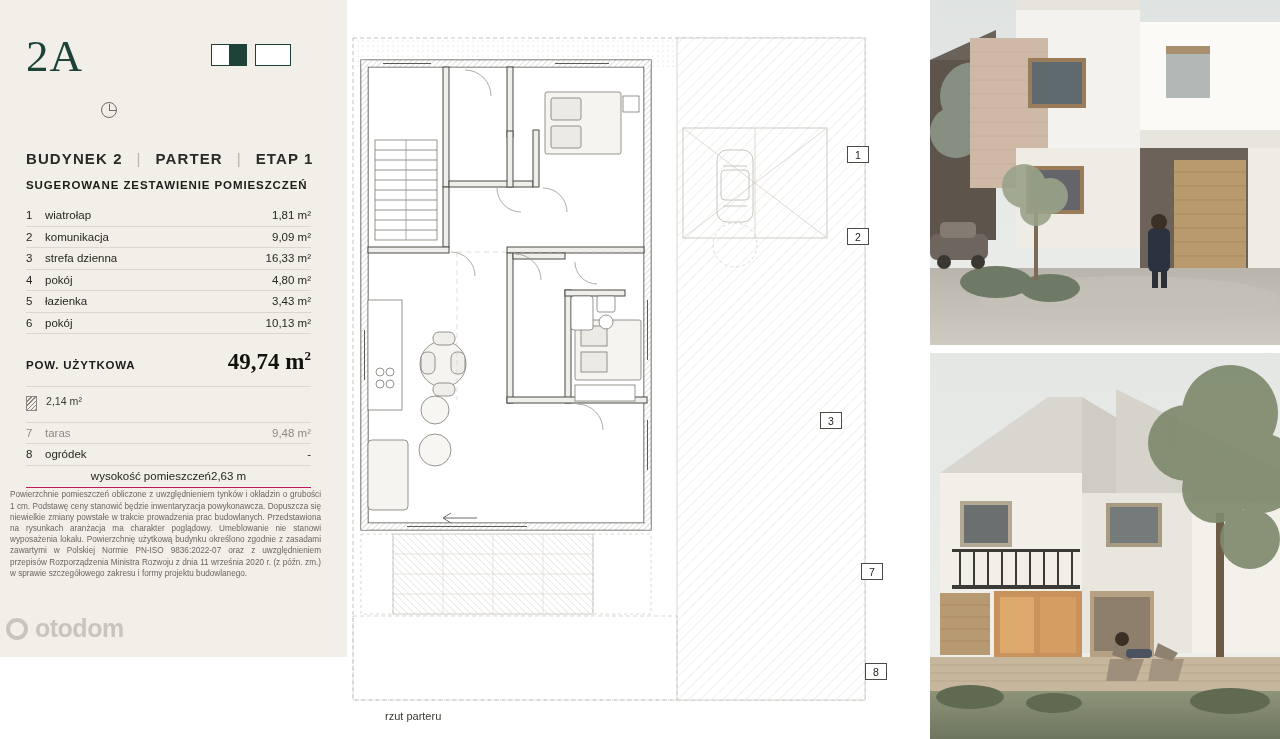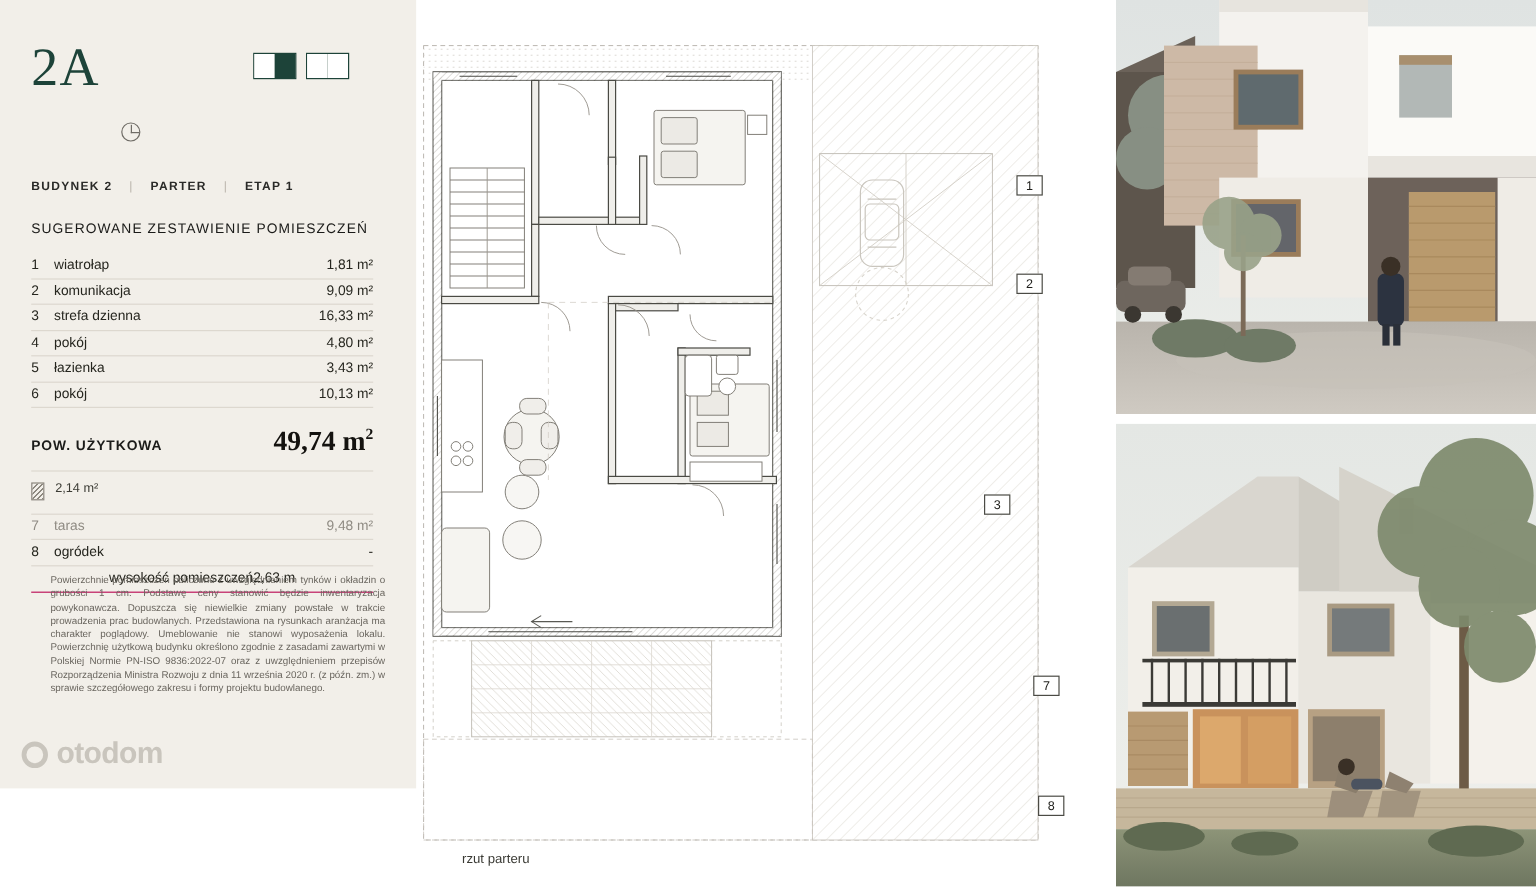--- a/index.html
+++ b/index.html
@@ -57,31 +57,31 @@
     left: 50%; top: 1px; width: 1px; height: 7px; background: #6f6c66;
   }
   .compass:after {
     content: ""; position: absolute;
     left: 7px; top: 7px; width: 7px; height: 1px; background: #6f6c66;
   }
 
   .breadcrumb {
     margin-top: 32px;
     display: flex; align-items: flex-start;
-    font-size: 10px; letter-spacing: 1.1px; color: #2a2a28;
+    font-size: 15px; letter-spacing: 1.1px; color: #2a2a28;
     font-weight: 700;
   }
   .breadcrumb .sep {
     color: #b9b4ab; margin: 0 14px; font-weight: 400;
   }
 
   .section-title {
-    margin-top: 24px;
+    margin-top: 12px;
     font-size: 11.5px; letter-spacing: 0.9px;
-    font-weight: 400; color: #1b1b19;
+    font-weight: 700; color: #1b1b19;
   }
 
   .room-table { margin-top: 14px; width: 285px; }
   .room-row {
     display: flex; align-items: center;
     border-bottom: 1px solid #ddd8cf;
     height: 21.5px;
     font-size: 11.5px; color: #26261f;
   }
   .room-row .num { width: 19px; color: #26261f; }
@@ -119,28 +119,28 @@
   .room-row.muted .num { color: #8f8b83; }
 
   .height-row {
     display: flex; justify-content: center;
     font-size: 11.5px; color: #26261f; height: 22px; align-items: center;
     border-bottom: 1px solid #be185d;
   }
 
   .disclaimer {
     position: absolute;
-    left: 42px; right: 26px;
+    left: 10px; right: 26px;
     bottom: 78px;
     font-size: 8.2px; line-height: 11.2px;
     color: #6a665f; text-align: justify;
   }
 
   .otodom {
-    position: absolute; left: 18px; bottom: 14px;
+    position: absolute; left: 6px; bottom: 14px;
     display: flex; align-items: center; gap: 7px;
   }
   .otodom .ring {
     width: 22px; height: 22px; border-radius: 50%;
     border: 4px solid #c9c5bd;
   }
   .otodom .word {
     font-family: "Liberation Sans", sans-serif;
     font-size: 25px; font-weight: 700; color: #c9c5bd; letter-spacing: -0.5px;
   }

